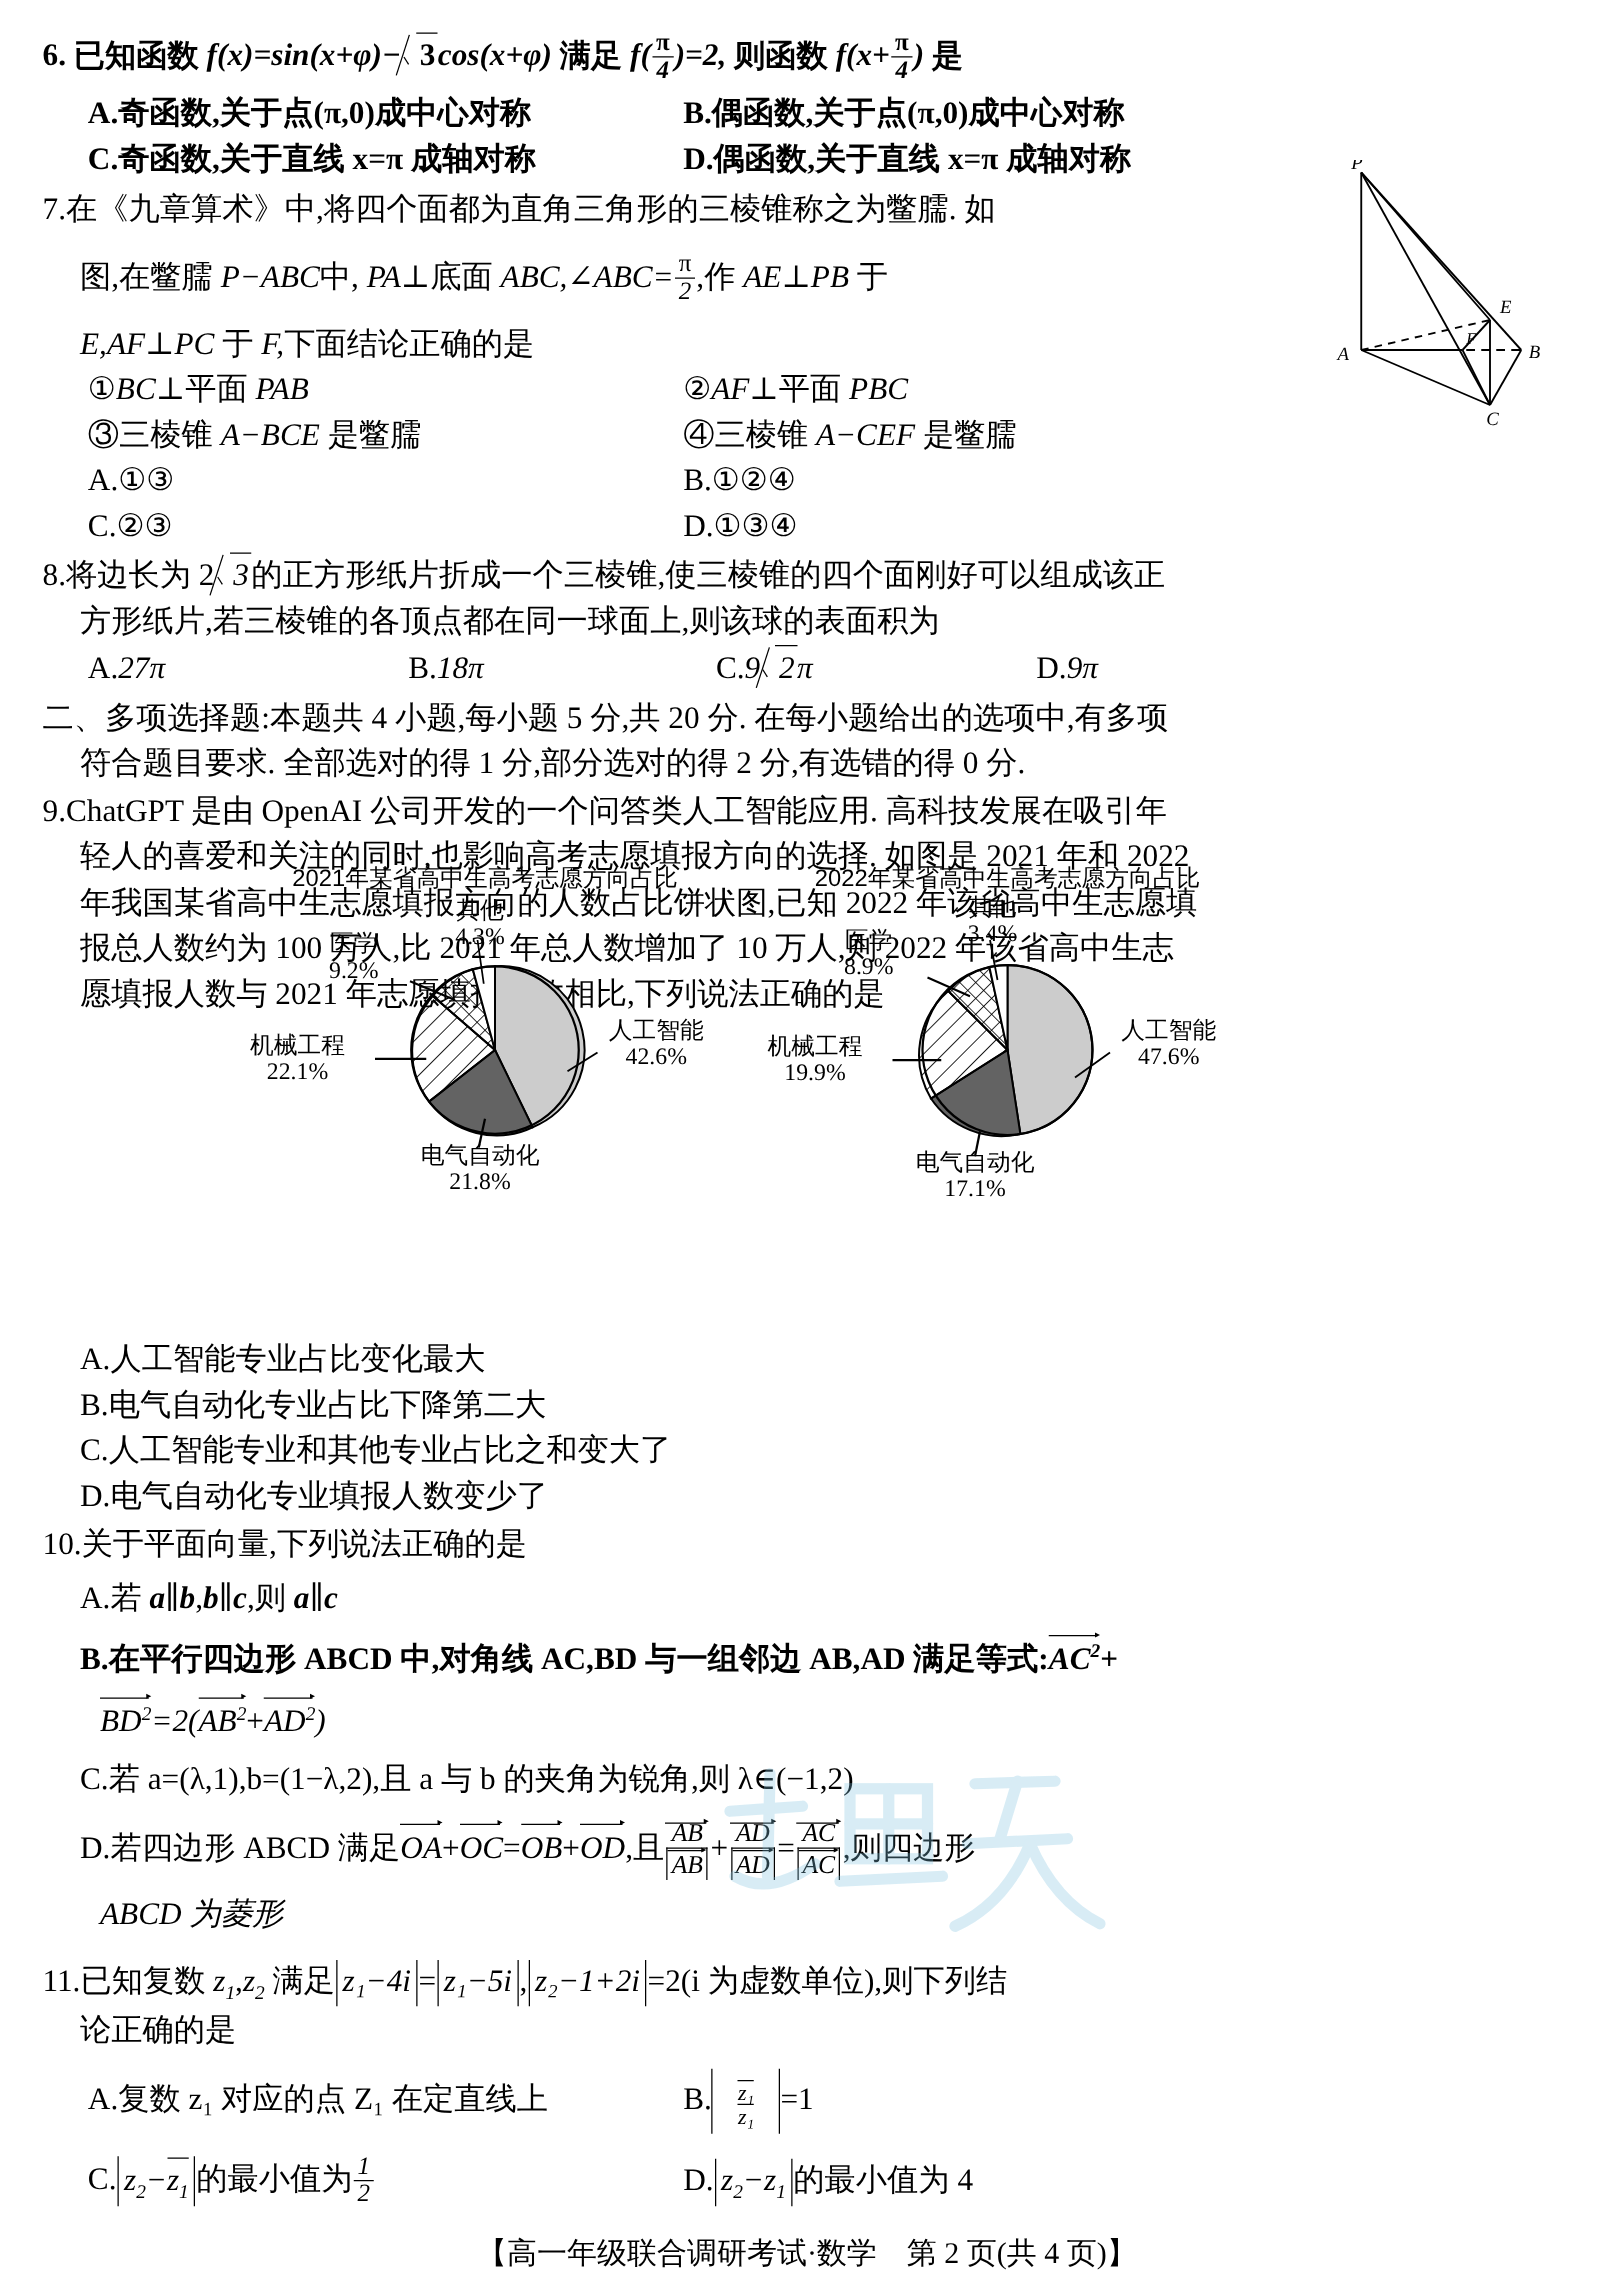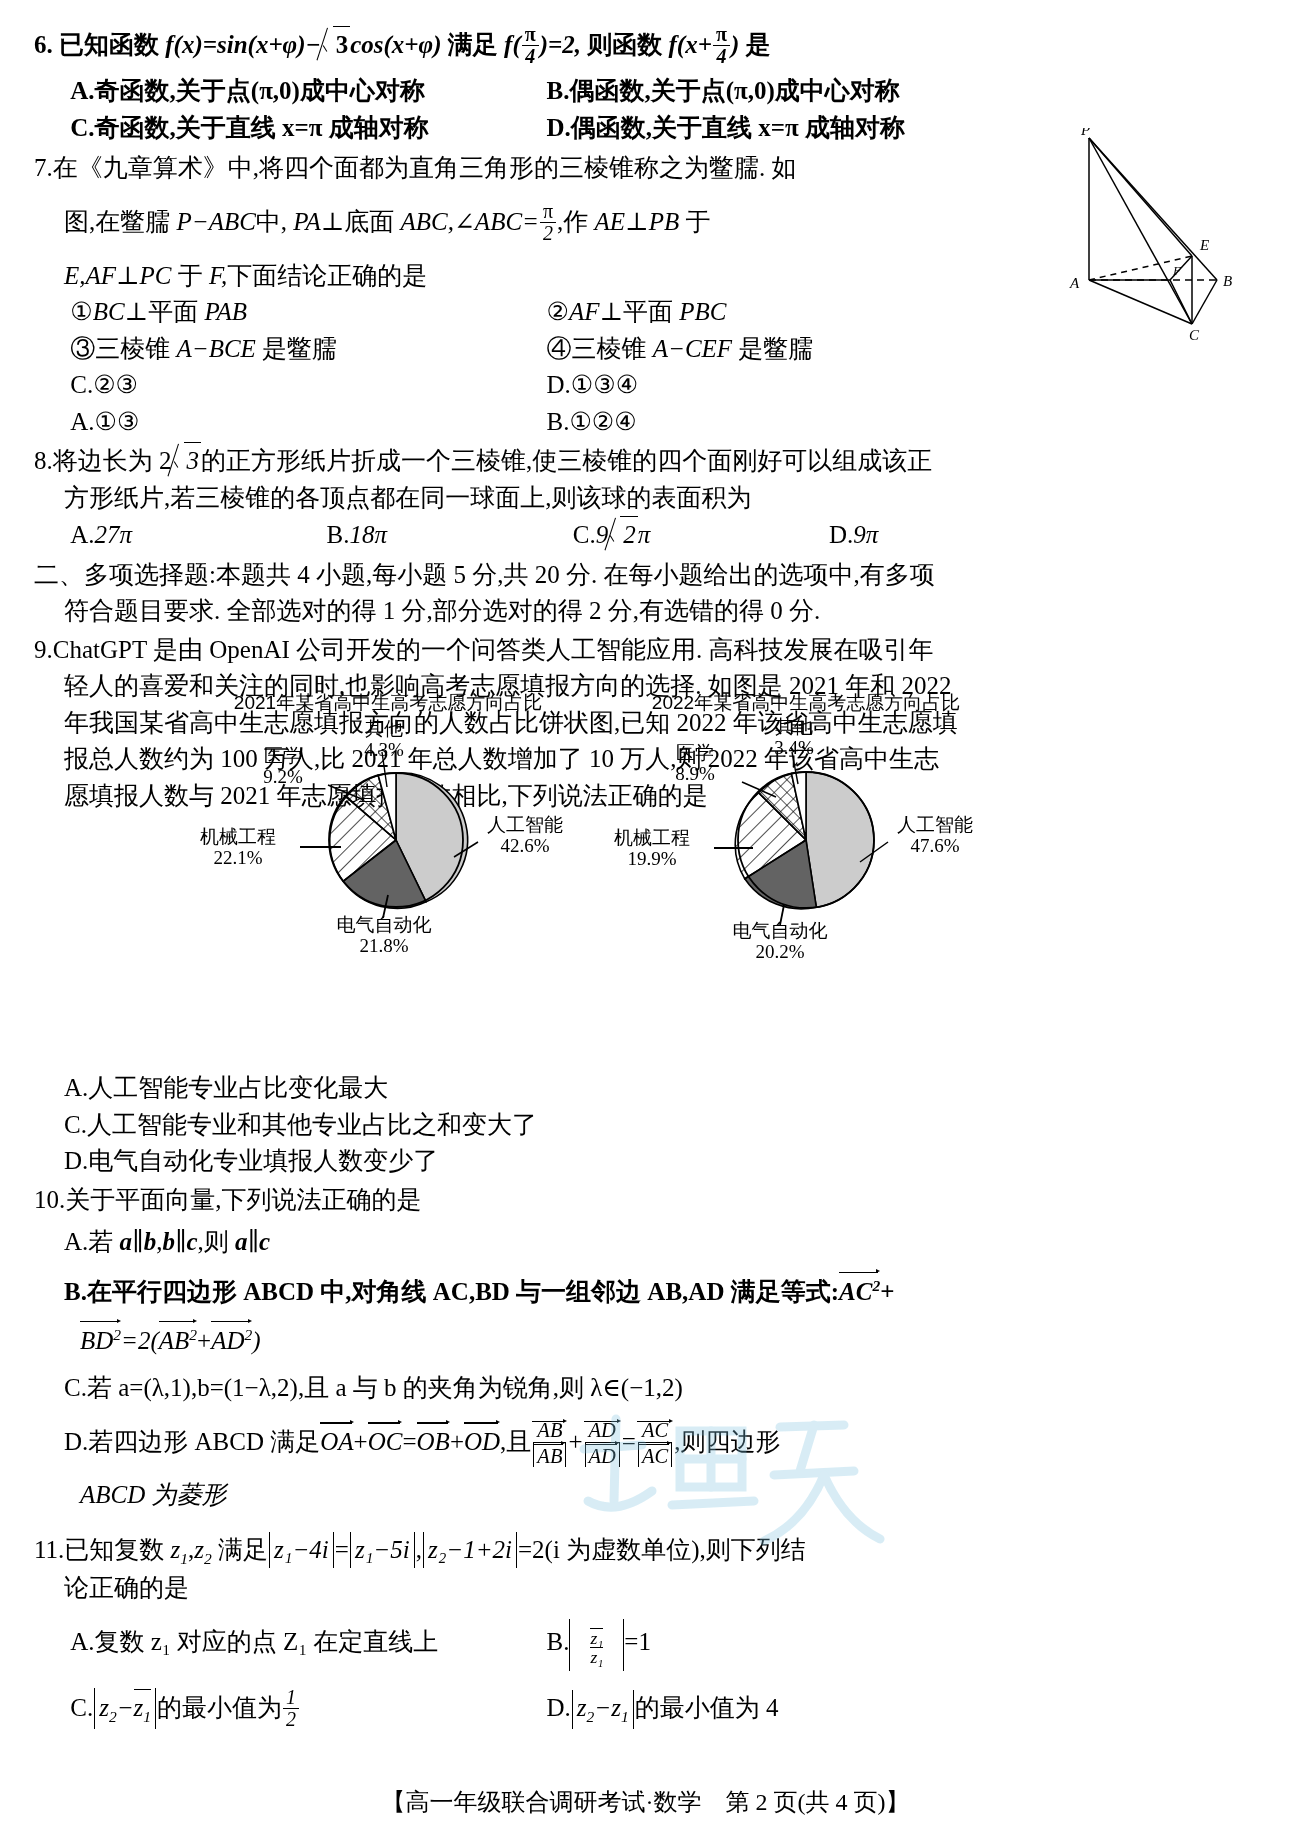--- a/index.html
+++ b/index.html
@@ -119,27 +119,27 @@
       <span style="display:inline-block;width:470px;"><span>①</span><span class="mi">BC⊥</span><span>平面 </span><span class="mi">PAB</span></span>
       <span><span>②</span><span class="mi">AF⊥</span><span>平面 </span><span class="mi">PBC</span></span>
     </div>
     <div class="qline">
       <span class="ind"></span>
       <span style="display:inline-block;width:470px;"><span>③</span><span>三棱锥 </span><span class="mi">A−BCE</span><span> 是鳖臑</span></span>
       <span><span>④</span><span>三棱锥 </span><span class="mi">A−CEF</span><span> 是鳖臑</span></span>
     </div>
     <div class="qline">
       <span class="ind"></span>
+      <span style="display:inline-block;width:470px;"><span>A.</span><span>①③</span></span>
+      <span><span>B.</span><span>①②④</span></span>
+    </div>
+    <div class="qline">
+      <span class="ind"></span>
       <span style="display:inline-block;width:470px;"><span>C.</span><span>②③</span></span>
       <span><span>D.</span><span>①③④</span></span>
-    </div>
-    <div class="qline">
-      <span class="ind"></span>
-      <span style="display:inline-block;width:470px;"><span>A.</span><span>①③</span></span>
-      <span><span>B.</span><span>①②④</span></span>
     </div>
   </div>
 
   <div class="q" style="margin-top:2px;">
     <div class="qline">
       <span class="num">8.</span><span>将边长为 2</span><span class="rad"><span class="radbar mi">3</span></span><span>的正方形纸片折成一个三棱锥,使三棱锥的四个面刚好可以组成该正</span>
     </div>
     <div class="qline">
       <span class="ind"></span><span>方形纸片,若三棱锥的各顶点都在同一球面上,则该球的表面积为</span>
     </div>
@@ -162,20 +162,21 @@
     <div class="qline"><span class="ind"></span><span>轻人的喜爱和关注的同时,也影响高考志愿填报方向的选择. 如图是 2021 年和 2022</span></div>
     <div class="qline"><span class="ind"></span><span>年我国某省高中生志愿填报方向的人数占比饼状图,已知 2022 年该省高中生志愿填</span></div>
     <div class="qline"><span class="ind"></span><span>报总人数约为 100 万人,比 2021 年总人数增加了 10 万人,则 2022 年该省高中生志</span></div>
     <div class="qline"><span class="ind"></span><span>愿填报人数与 2021 年志愿填报人数相比,下列说法正确的是</span></div>
   </div>
 
   <div style="height:262px;"></div>
 
   <div class="q" style="margin-top:-6px;">
     <div class="qline"><span class="ind"></span><span>A.</span><span>人工智能专业占比变化最大</span></div>
+    <div class="qline"><span class="ind"></span><span>B.</span><span>电气自动化专业占比下降第二大</span></div>
     <div class="qline"><span class="ind"></span><span>C.</span><span>人工智能专业和其他专业占比之和变大了</span></div>
     <div class="qline"><span class="ind"></span><span>D.</span><span>电气自动化专业填报人数变少了</span></div>
   </div>
 
   <div class="q" style="margin-top:2px;">
     <div class="qline"><span class="num">10.</span><span>关于平面向量,下列说法正确的是</span></div>
 
     <div class="qline" style="margin-top:6px;">
       <span class="ind"></span><span>A.</span><span>若 </span><span class="mb">a</span><span>∥</span><span class="mb">b</span><span>,</span><span class="mb">b</span><span>∥</span><span class="mb">c</span><span>,则 </span><span class="mb">a</span><span>∥</span><span class="mb">c</span>
     </div>
@@ -340,21 +341,21 @@
       <div class="clab" style="left:152px;top:26px;width:92px;">
         <span>其他</span><br><span class="pc">3.4%</span>
       </div>
       <div class="clab" style="left:56px;top:52px;width:86px;">
         <span>医学</span><br><span class="pc">8.9%</span>
       </div>
       <div class="clab" style="left:0px;top:137px;width:112px;">
         <span>机械工程</span><br><span class="pc">19.9%</span>
       </div>
       <div class="clab" style="left:124px;top:230px;width:120px;">
-        <span>电气自动化</span><br><span class="pc">20.2%</span>
+        <span>电气自动化</span><br><span class="pc">17.1%</span>
       </div>
       <div class="clab" style="left:288px;top:124px;width:102px;">
         <span>人工智能</span><br><span class="pc">47.6%</span>
       </div>
     </div>
   </div>
 
   <div id="footer">
     <span>【高一年级联合调研考试·数学　第 2 页(共 4 页)】</span>
   </div>

